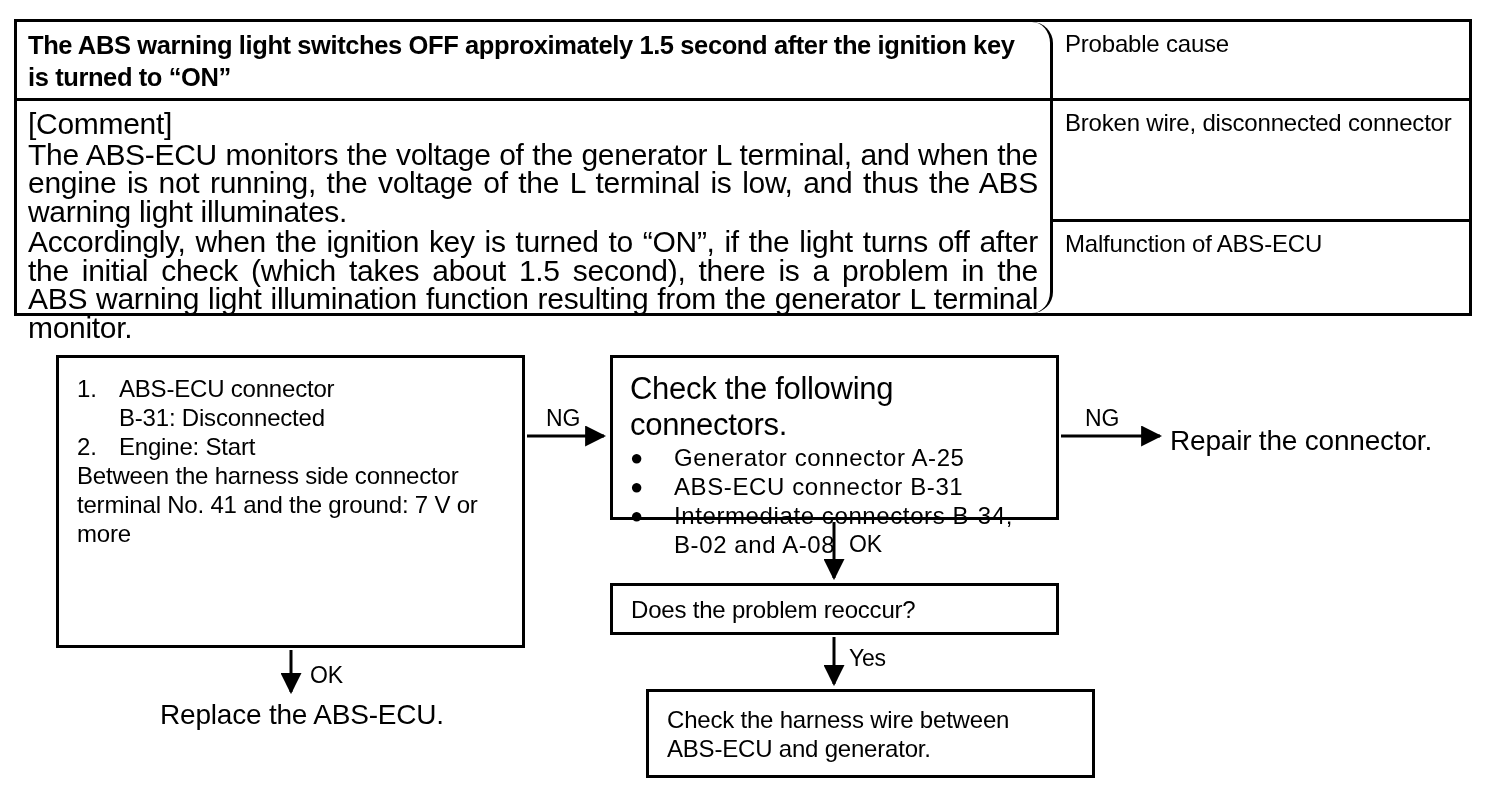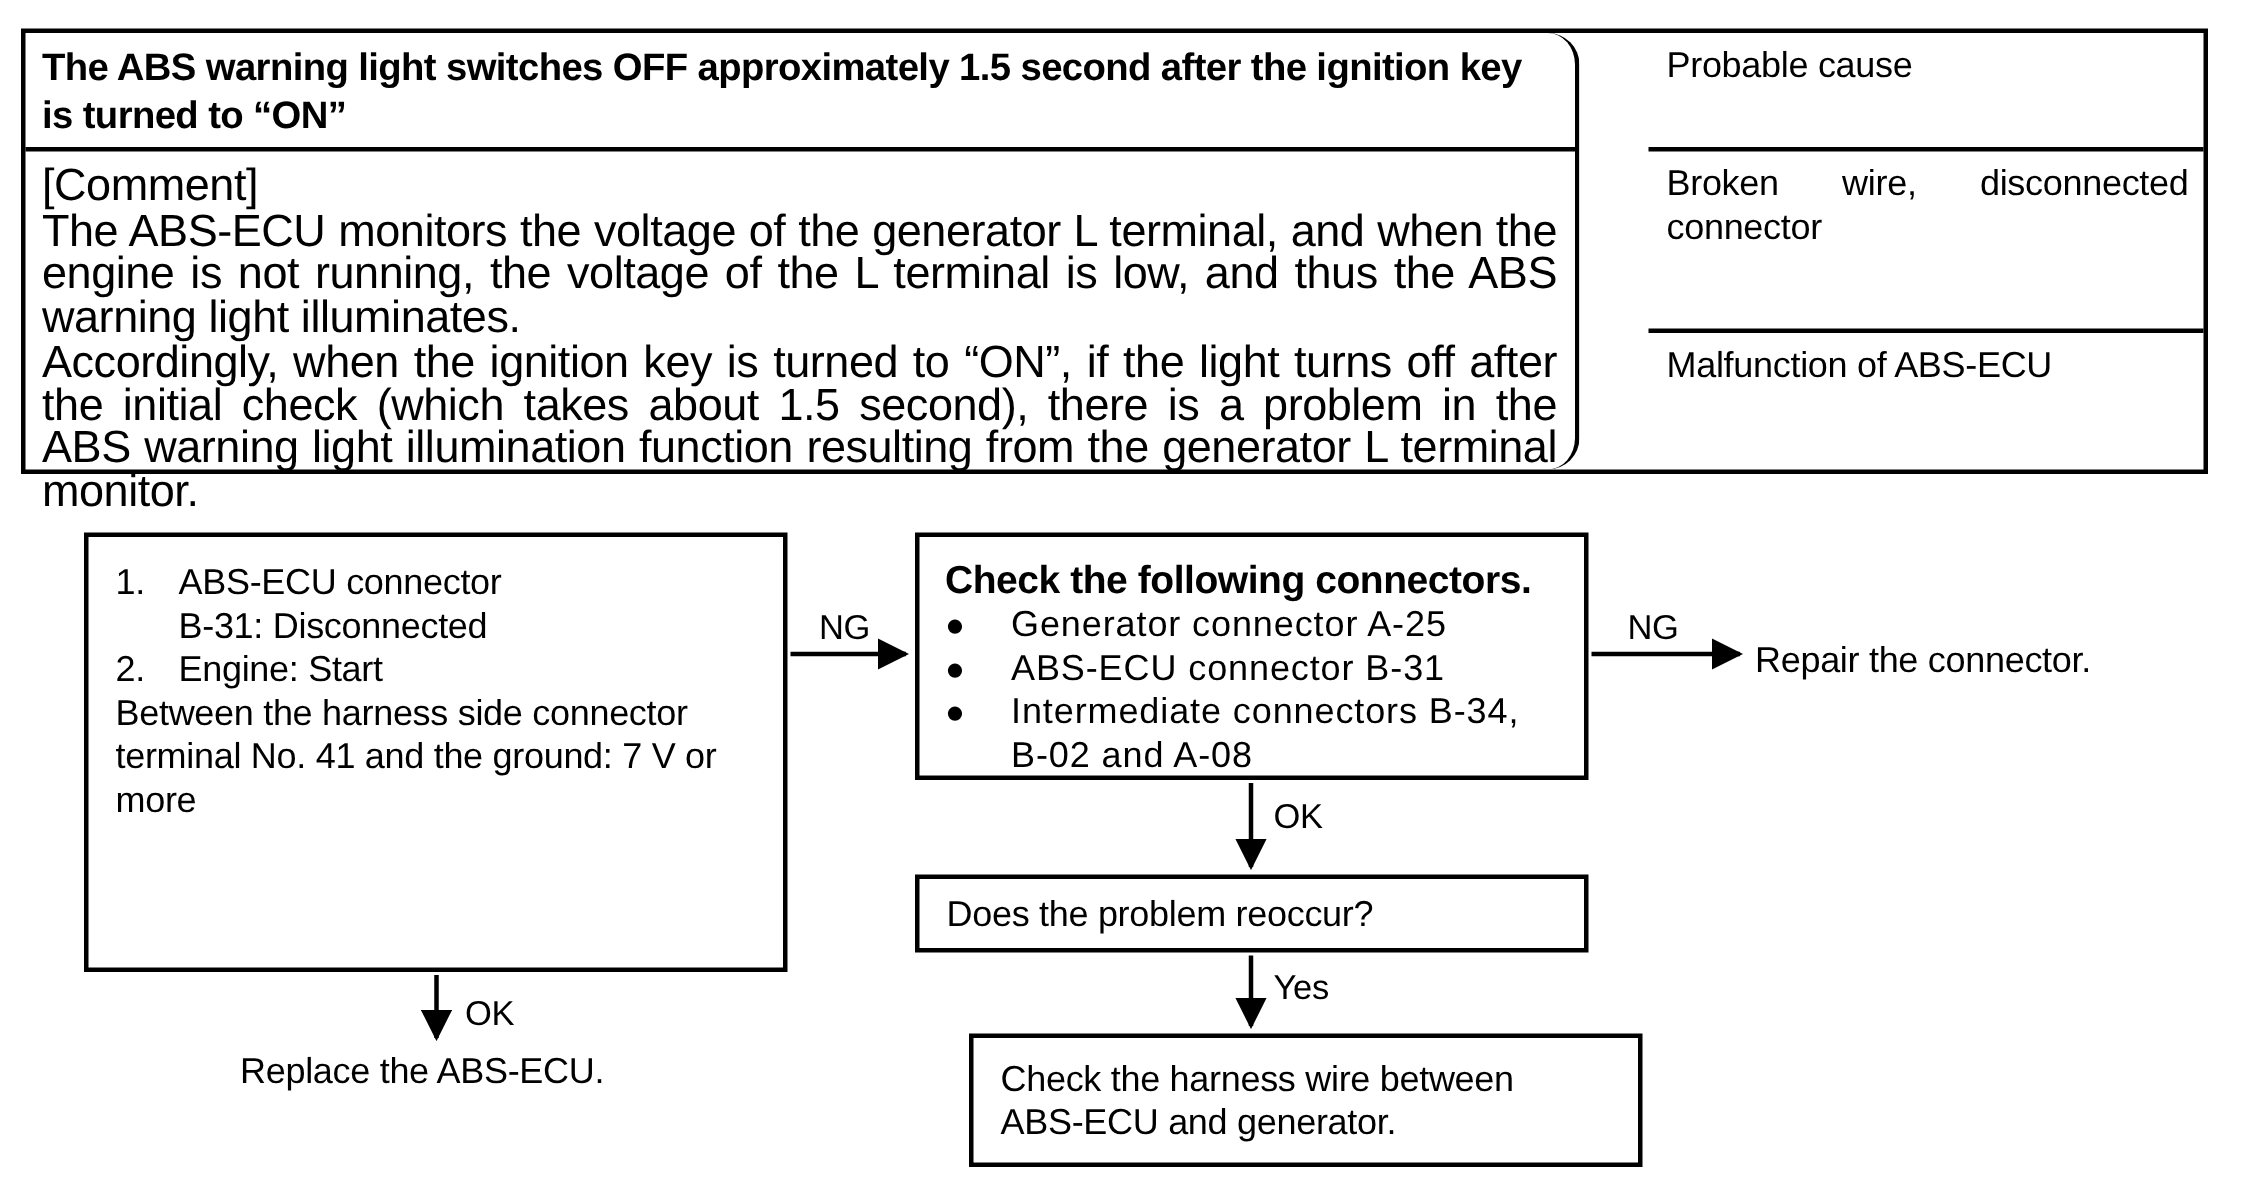--- a/index.html
+++ b/index.html
@@ -69,21 +69,20 @@
     letter-spacing: -0.3px;
   }
   .sym-para + .sym-para { margin-top: 2px; }
 
   .cause-cell {
     box-sizing: border-box;
     padding: 8px 10px 0 12px;
     font-size: 24px;
     line-height: 28.5px;
     letter-spacing: -0.2px;
-    margin-left: 46px;
   }
   .cause-head { height: 79px; border-bottom: 3px solid #000; }
   .cause-1 { height: 121px; border-bottom: 3px solid #000; }
   .cause-2 { height: 91px; }
   .justify { text-align: justify; text-align-last: left; }
 
   
   .fbox {
     position: absolute;
     border: 3px solid #000;
@@ -95,37 +94,37 @@
     line-height: 29px;
     letter-spacing: -0.2px;
   }
 
   #box-test { left: 56px; top: 355px; width: 469px; height: 293px; padding: 16px 0 0 18px; }
   .num-line { display: flex; }
   .num-idx { width: 42px; flex: none; }
   .hang { padding-left: 0; }
 
   #box-check { left: 610px; top: 355px; width: 449px; height: 165px; padding: 13px 0 0 17px; }
-  .check-title { font-weight: bold; font-size: 26px; letter-spacing: -0.3px; }
+  .check-title { font-weight: normal; font-size: 31px; letter-spacing: -0.3px; }
   .bullet-row { display: flex; align-items: flex-start; }
   .bullet-dot {
     width: 44px;
     flex: none;
     font-size: 22px;
     line-height: 29px;
   }
   .bullet-txt { letter-spacing: 0.6px; }
   .bullet-cont { padding-left: 44px; letter-spacing: 0.6px; }
 
   #box-reoccur { left: 610px; top: 583px; width: 449px; height: 52px; padding: 9px 0 0 18px; }
   #box-harness { left: 610px; top: 689px; width: 449px; height: 89px; padding: 13px 0 0 18px; margin-left: 36px; }
 
   .plain-text {
     position: absolute;
-    font-size: 24px;
+    font-size: 28px;
     line-height: 29px;
     letter-spacing: -0.2px;
     white-space: nowrap;
   }
   #txt-replace { left: 160px; top: 700px; }
   #txt-repair  { left: 1170px; top: 426px; }
 
   .edge-label {
     position: absolute;
     font-size: 23px;

